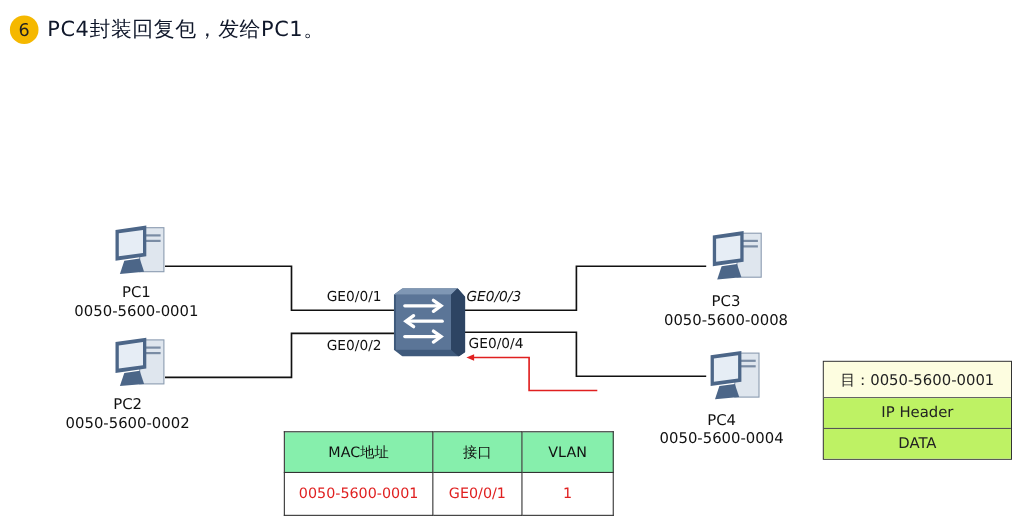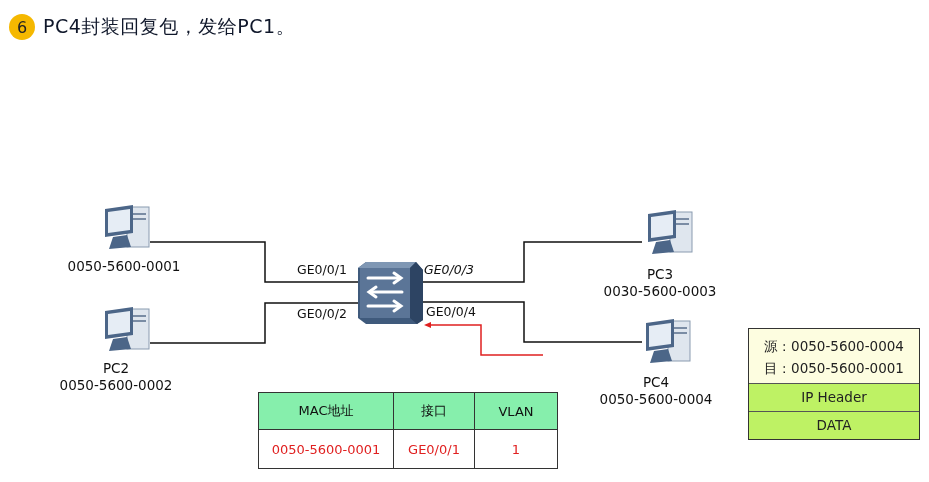--- a/index.html
+++ b/index.html
@@ -72,29 +72,30 @@
 <svg class="pc" style="left:638px;top:317px;" viewBox="0 0 60 50">
   <rect x="30" y="4" width="22" height="40" fill="#dfe6ee" stroke="#8a9bb0"></rect>
   <rect x="33" y="10" width="16" height="2" fill="#7a8ca4"></rect>
     <rect x="33" y="15" width="16" height="2" fill="#7a8ca4"></rect>
   <polygon points="8,6 36,2 36,30 8,34" fill="#4c6688"></polygon>
   <polygon points="11,9 33,6 33,27 11,30" fill="#e6edf5"></polygon>
   <polygon points="16,34 30,32 34,44 12,46" fill="#4c6688"></polygon>
 </svg>
 
 <div class="lbl" style="left:64px;top:258px;width:120px;">
+  <div>PC1</div>
   <div>0050-5600-0001</div>
 </div>
 <div class="lbl" style="left:56px;top:360px;width:120px;">
   <div>PC2</div>
   <div>0050-5600-0002</div>
 </div>
 <div class="lbl" style="left:600px;top:266px;width:120px;">
   <div>PC3</div>
-  <div>0030-5600-0003</div>
+  <div>0050-5600-0008</div>
 </div>
 <div class="lbl" style="left:596px;top:374px;width:120px;">
   <div>PC4</div>
   <div>0050-5600-0004</div>
 </div>
 
 <svg class="switch" viewBox="0 0 65 62">
   <polygon points="8,0 58,0 65,8 65,58 59,62 8,62 0,56 0,6" fill="#3f5a7c"></polygon>
   <polygon points="0,6 8,0 58,0 52,6" fill="#7f97b4"></polygon>
   <polygon points="52,6 58,0 65,8 65,58 59,62 52,56" fill="#2d4463"></polygon>
@@ -124,18 +125,17 @@
   <tr>
     <td>0050-5600-0001</td>
     <td>GE0/0/1</td>
     <td>1</td>
   </tr>
 </tbody>
   </table>
 
 <div class="frame">
   <div class="addr">
-    <div>源：0050-5600-0004</div>
     <div>目：0050-5600-0001</div>
   </div>
   <div class="row">IP Header</div>
   <div class="row">DATA</div>
 </div>
 
 </body></html>

